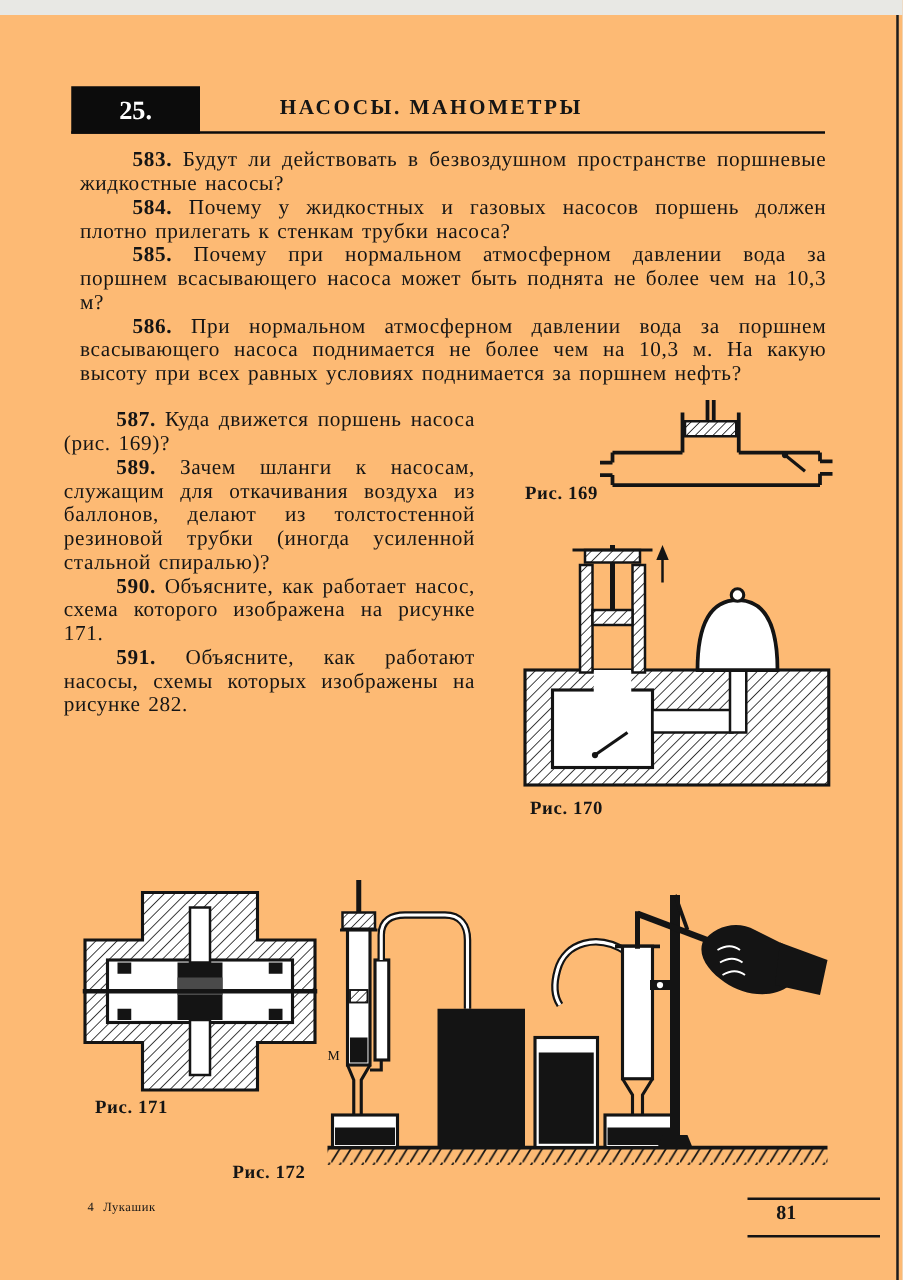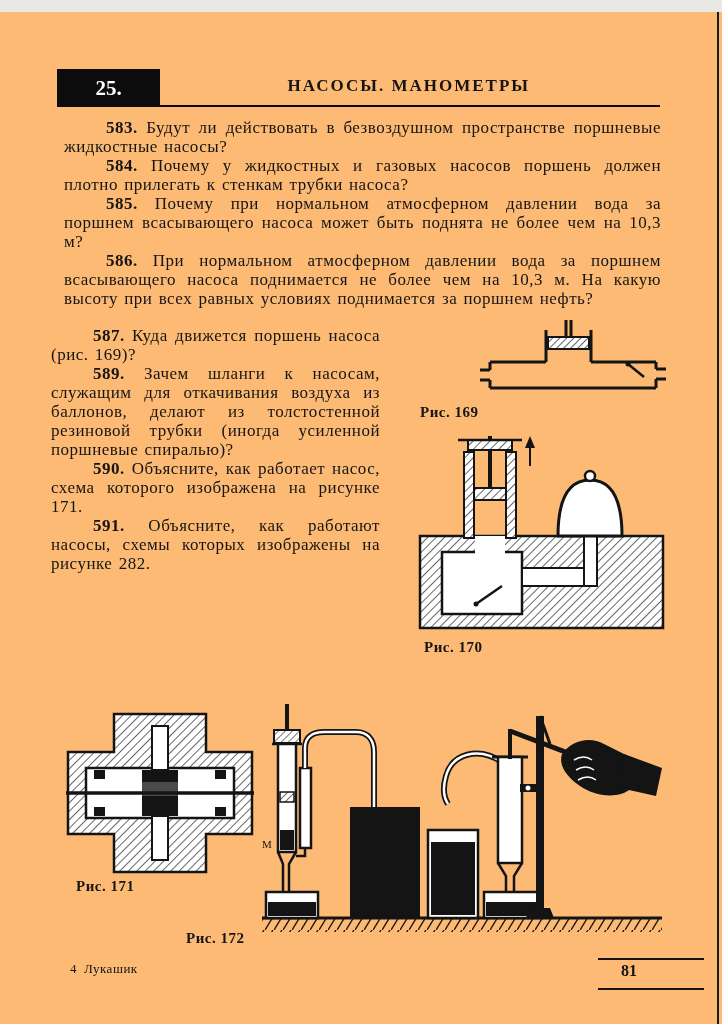--- a/index.html
+++ b/index.html
@@ -8,33 +8,33 @@
     position:relative; width:722px; height:1024px; margin:12px auto;
     background:#fdba74; color:#151515; overflow:hidden;
     font-family:"Liberation Serif","DejaVu Serif",serif;
   }
   .section-box {
     position:absolute; left:57px; top:57px; width:103px; height:38px;
     background:#0c0c0c; color:#ffffff; display:flex; align-items:center; justify-content:center;
     font-size:21px; font-weight:bold;
   }
   .chapter-title {
-    position:absolute; left:160px; top:64px; width:370px; text-align:right;
+    position:absolute; left:160px; top:64px; width:370px; text-align:center;
     font-size:17px; font-weight:bold; letter-spacing:2px;
   }
   .header-rule { position:absolute; left:57px; top:93px; width:603px; height:2px; background:#0c0c0c; }
   .text-block { position:absolute; font-size:17px; line-height:19px; text-align:justify;
                 letter-spacing:0.5px; word-spacing:1.5px; hyphens:auto; }
   .text-full   { left:64px; top:106px; width:597px; }
   .text-narrow { left:51px; top:314px; width:329px; }
   p.problem { margin:0; text-indent:42px; }
   p.problem .num { font-weight:bold; }
   .fig { position:absolute; }
   .caption { position:absolute; font-size:15px; font-weight:bold; letter-spacing:0.5px; }
-  .footer-left { position:absolute; left:70px; top:949px; font-size:13px; letter-spacing:0.5px; }
+  .footer-left { position:absolute; left:70px; top:949px; font-size:10px; letter-spacing:0.5px; }
   .footer-left .sig { margin-right:7px; }
   .pn-rule { position:absolute; left:598px; width:106px; height:2px; background:#141414; }
   .page-number { position:absolute; left:621px; top:950px; font-size:16px; font-weight:bold; }
   .edge-line { position:absolute; left:717px; top:0; width:2px; height:1024px; background:#1c1c1c; }
 </style>
 </head>
 <body>
 
 <div class="page">
 
@@ -46,21 +46,21 @@
 
   <div class="text-block text-full">
     <p class="problem"><span class="num">583.</span> <span>Будут ли действовать в безвоздушном пространстве поршневые жидкостные насосы?</span></p>
     <p class="problem"><span class="num">584.</span> <span>Почему у жидкостных и газовых насосов поршень должен плотно прилегать к стенкам трубки насоса?</span></p>
     <p class="problem"><span class="num">585.</span> <span>Почему при нормальном атмосферном давлении вода за поршнем всасывающего насоса может быть поднята не более чем на 10,3 м?</span></p>
     <p class="problem"><span class="num">586.</span> <span>При нормальном атмосферном давлении вода за поршнем всасывающего насоса поднимается не более чем на 10,3 м. На какую высоту при всех равных условиях поднимается за поршнем нефть?</span></p>
   </div>
 
   <div class="text-block text-narrow">
     <p class="problem"><span class="num">587.</span> <span>Куда движется поршень насоса (рис. 169)?</span></p>
-    <p class="problem"><span class="num">589.</span> <span>Зачем шланги к насосам, служащим для откачивания воздуха из баллонов, делают из толстостенной резиновой трубки (иногда усиленной поршневые спиралью)?</span></p>
+    <p class="problem"><span class="num">589.</span> <span>Зачем шланги к насосам, служащим для откачивания воздуха из баллонов, делают из толстостенной резиновой трубки (иногда усиленной стальной спиралью)?</span></p>
     <p class="problem"><span class="num">590.</span> <span>Объясните, как работает насос, схема которого изображена на рисунке 171.</span></p>
     <p class="problem"><span class="num">591.</span> <span>Объясните, как работают насосы, схемы которых изображены на рисунке 282.</span></p>
   </div>
 
   <div class="fig" style="left:478px; top:308px;">
     <svg width="190" height="92" viewBox="0 0 190 92">
       <defs>
         <pattern id="h169" width="5" height="5" patternUnits="userSpaceOnUse" patternTransform="rotate(45)">
           <rect width="5" height="5" fill="#fff"></rect>
           <line x1="0" y1="0" x2="0" y2="5" stroke="#141414" stroke-width="1.3"></line>
@@ -83,21 +83,21 @@
           <path d="M178,59 V68"></path>
         <path d="M2,50 H12"></path>
           <path d="M2,60 H12"></path>
         <path d="M178,49 H188"></path>
           <path d="M178,59 H188"></path>
         <path d="M150,44 L166,57" stroke-width="2.5"></path>
       </g>
       <circle cx="150" cy="44" r="2.5" fill="#141414"></circle>
     </svg>
   </div>
-  <div class="caption" style="left:420px; top:392px;">Рис. 169</div>
+  <div class="caption" style="left:420px; top:375px;">Рис. 169</div>
 
   <div class="fig" style="left:418px; top:424px;">
     <svg width="247" height="196" viewBox="0 0 247 196">
       <defs>
         <pattern id="h170" width="6" height="6" patternUnits="userSpaceOnUse" patternTransform="rotate(45)">
           <rect width="6" height="6" fill="#fff"></rect>
           <line x1="0" y1="0" x2="0" y2="6" stroke="#141414" stroke-width="1.3"></line>
         </pattern>
       </defs>
       <rect x="2" y="100" width="243" height="92" fill="url(#h170)" stroke="#141414" stroke-width="2.5"></rect>

